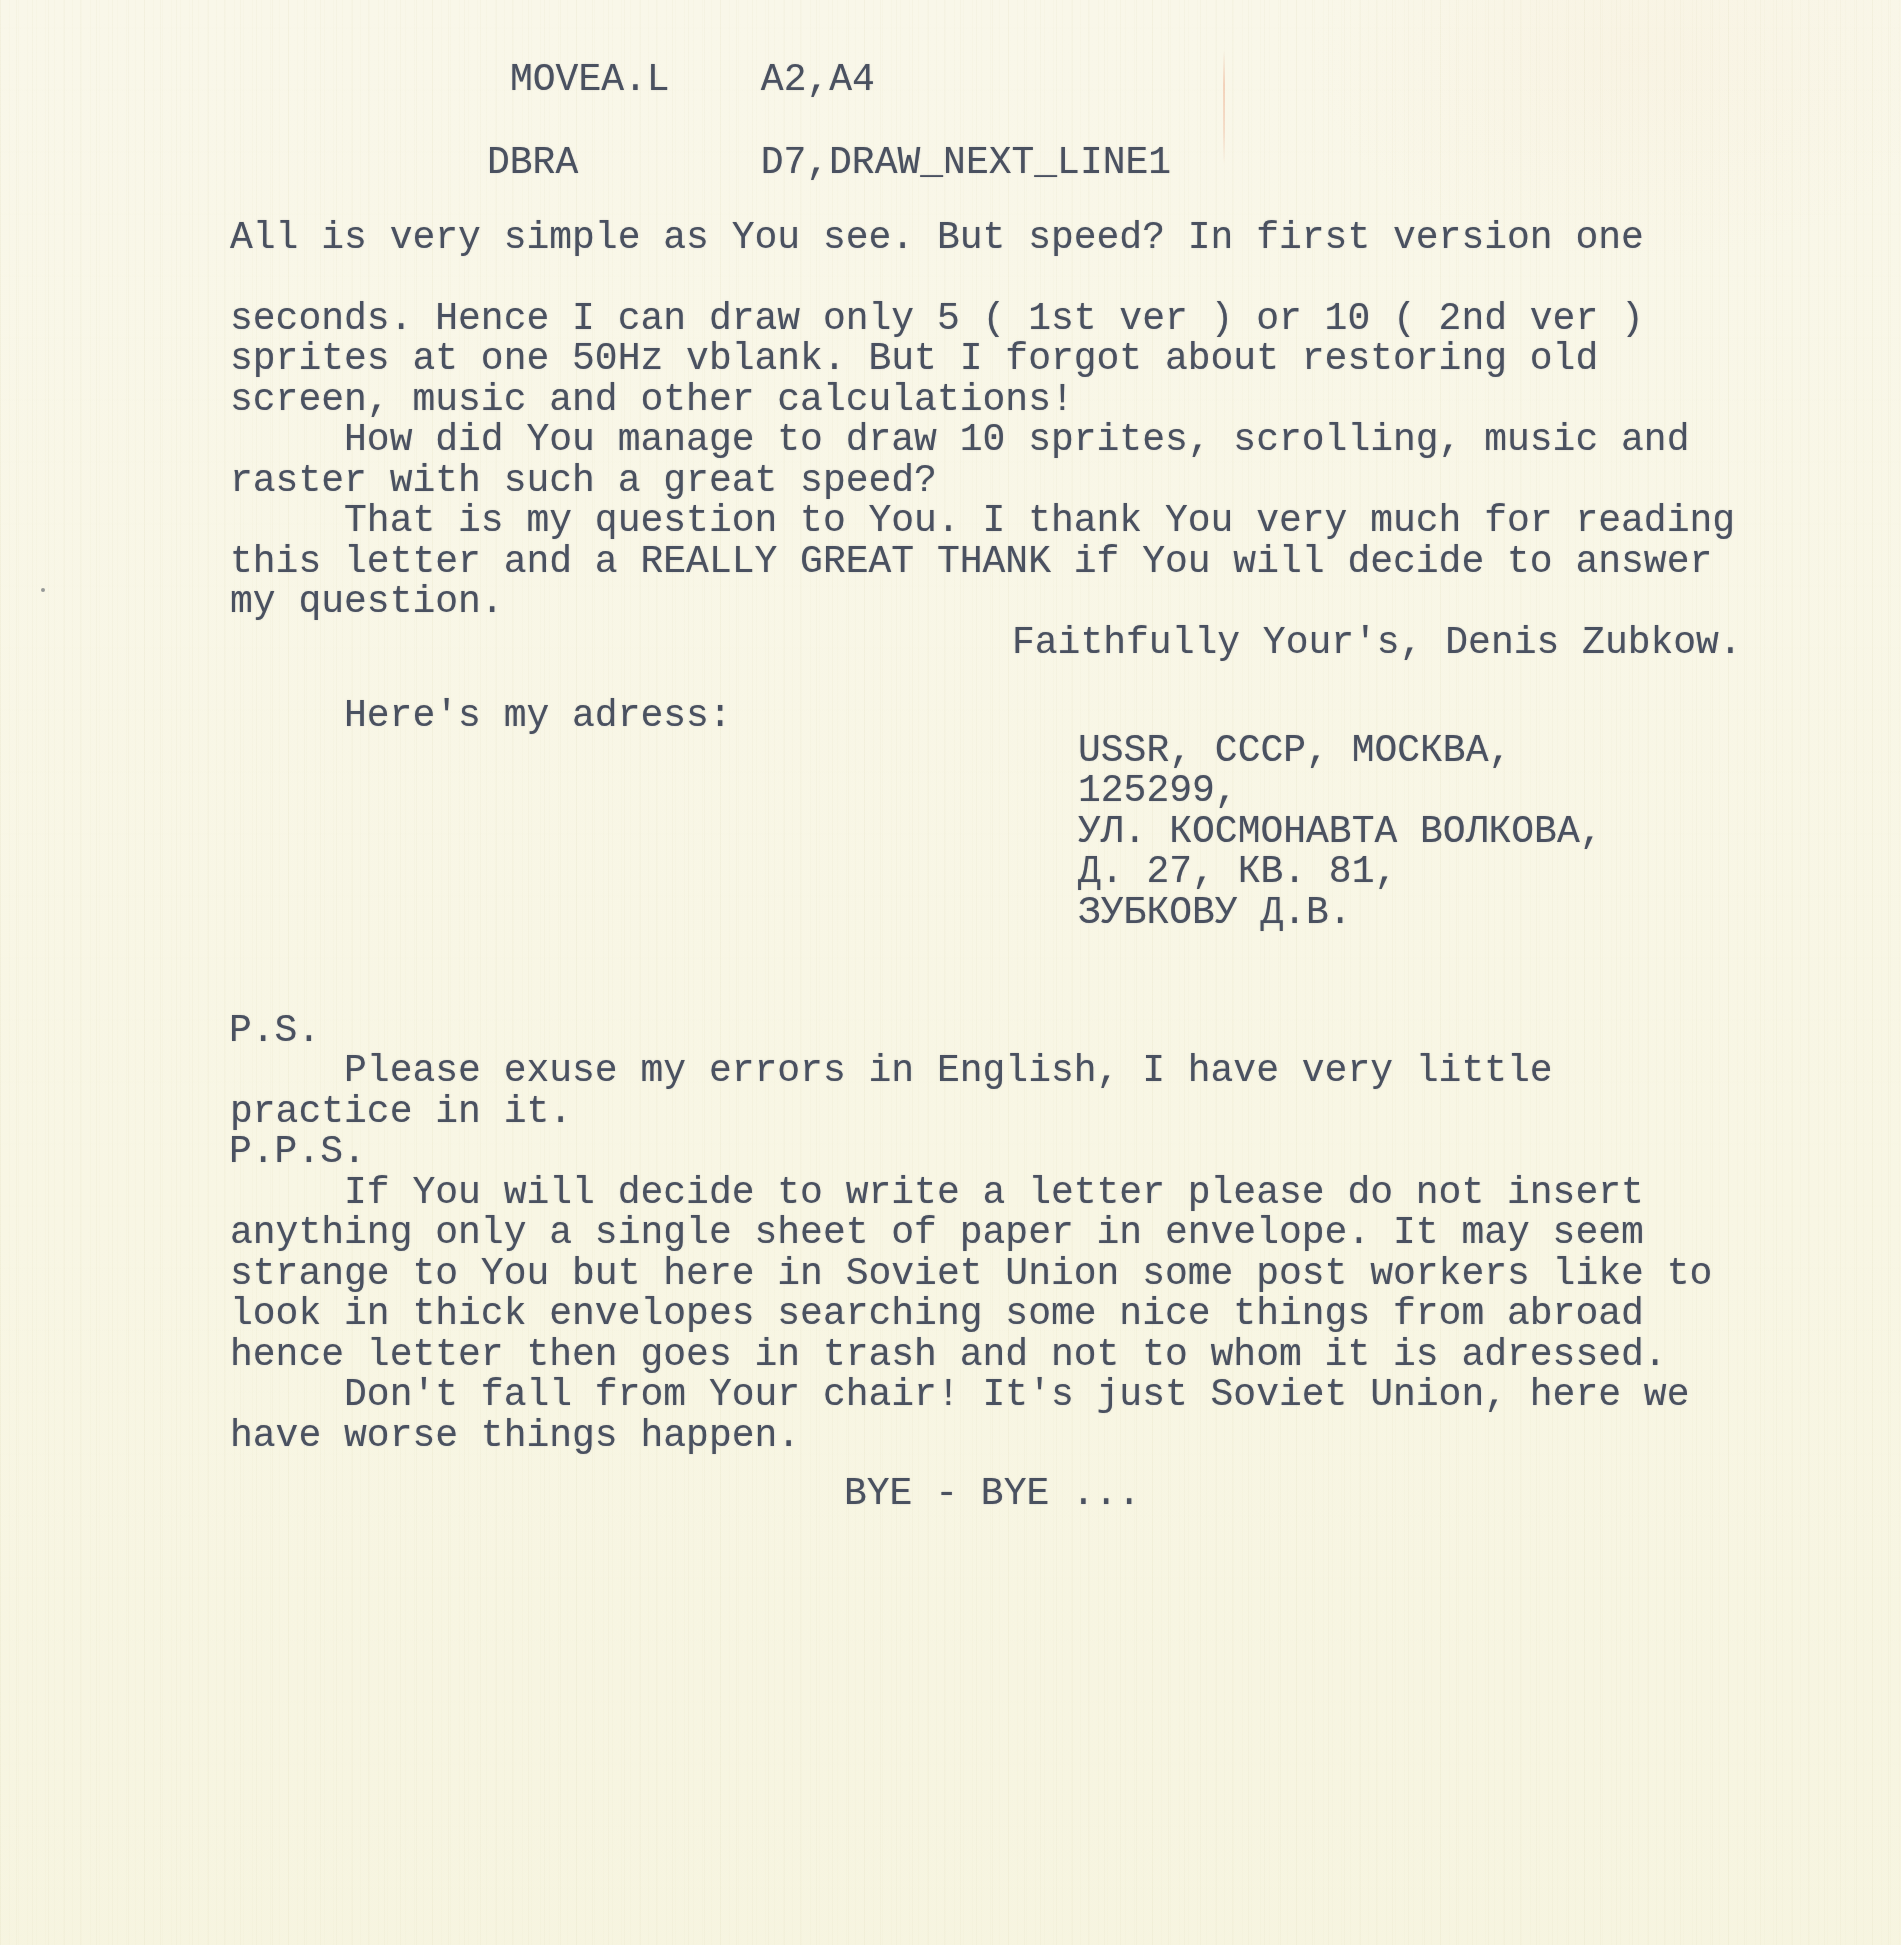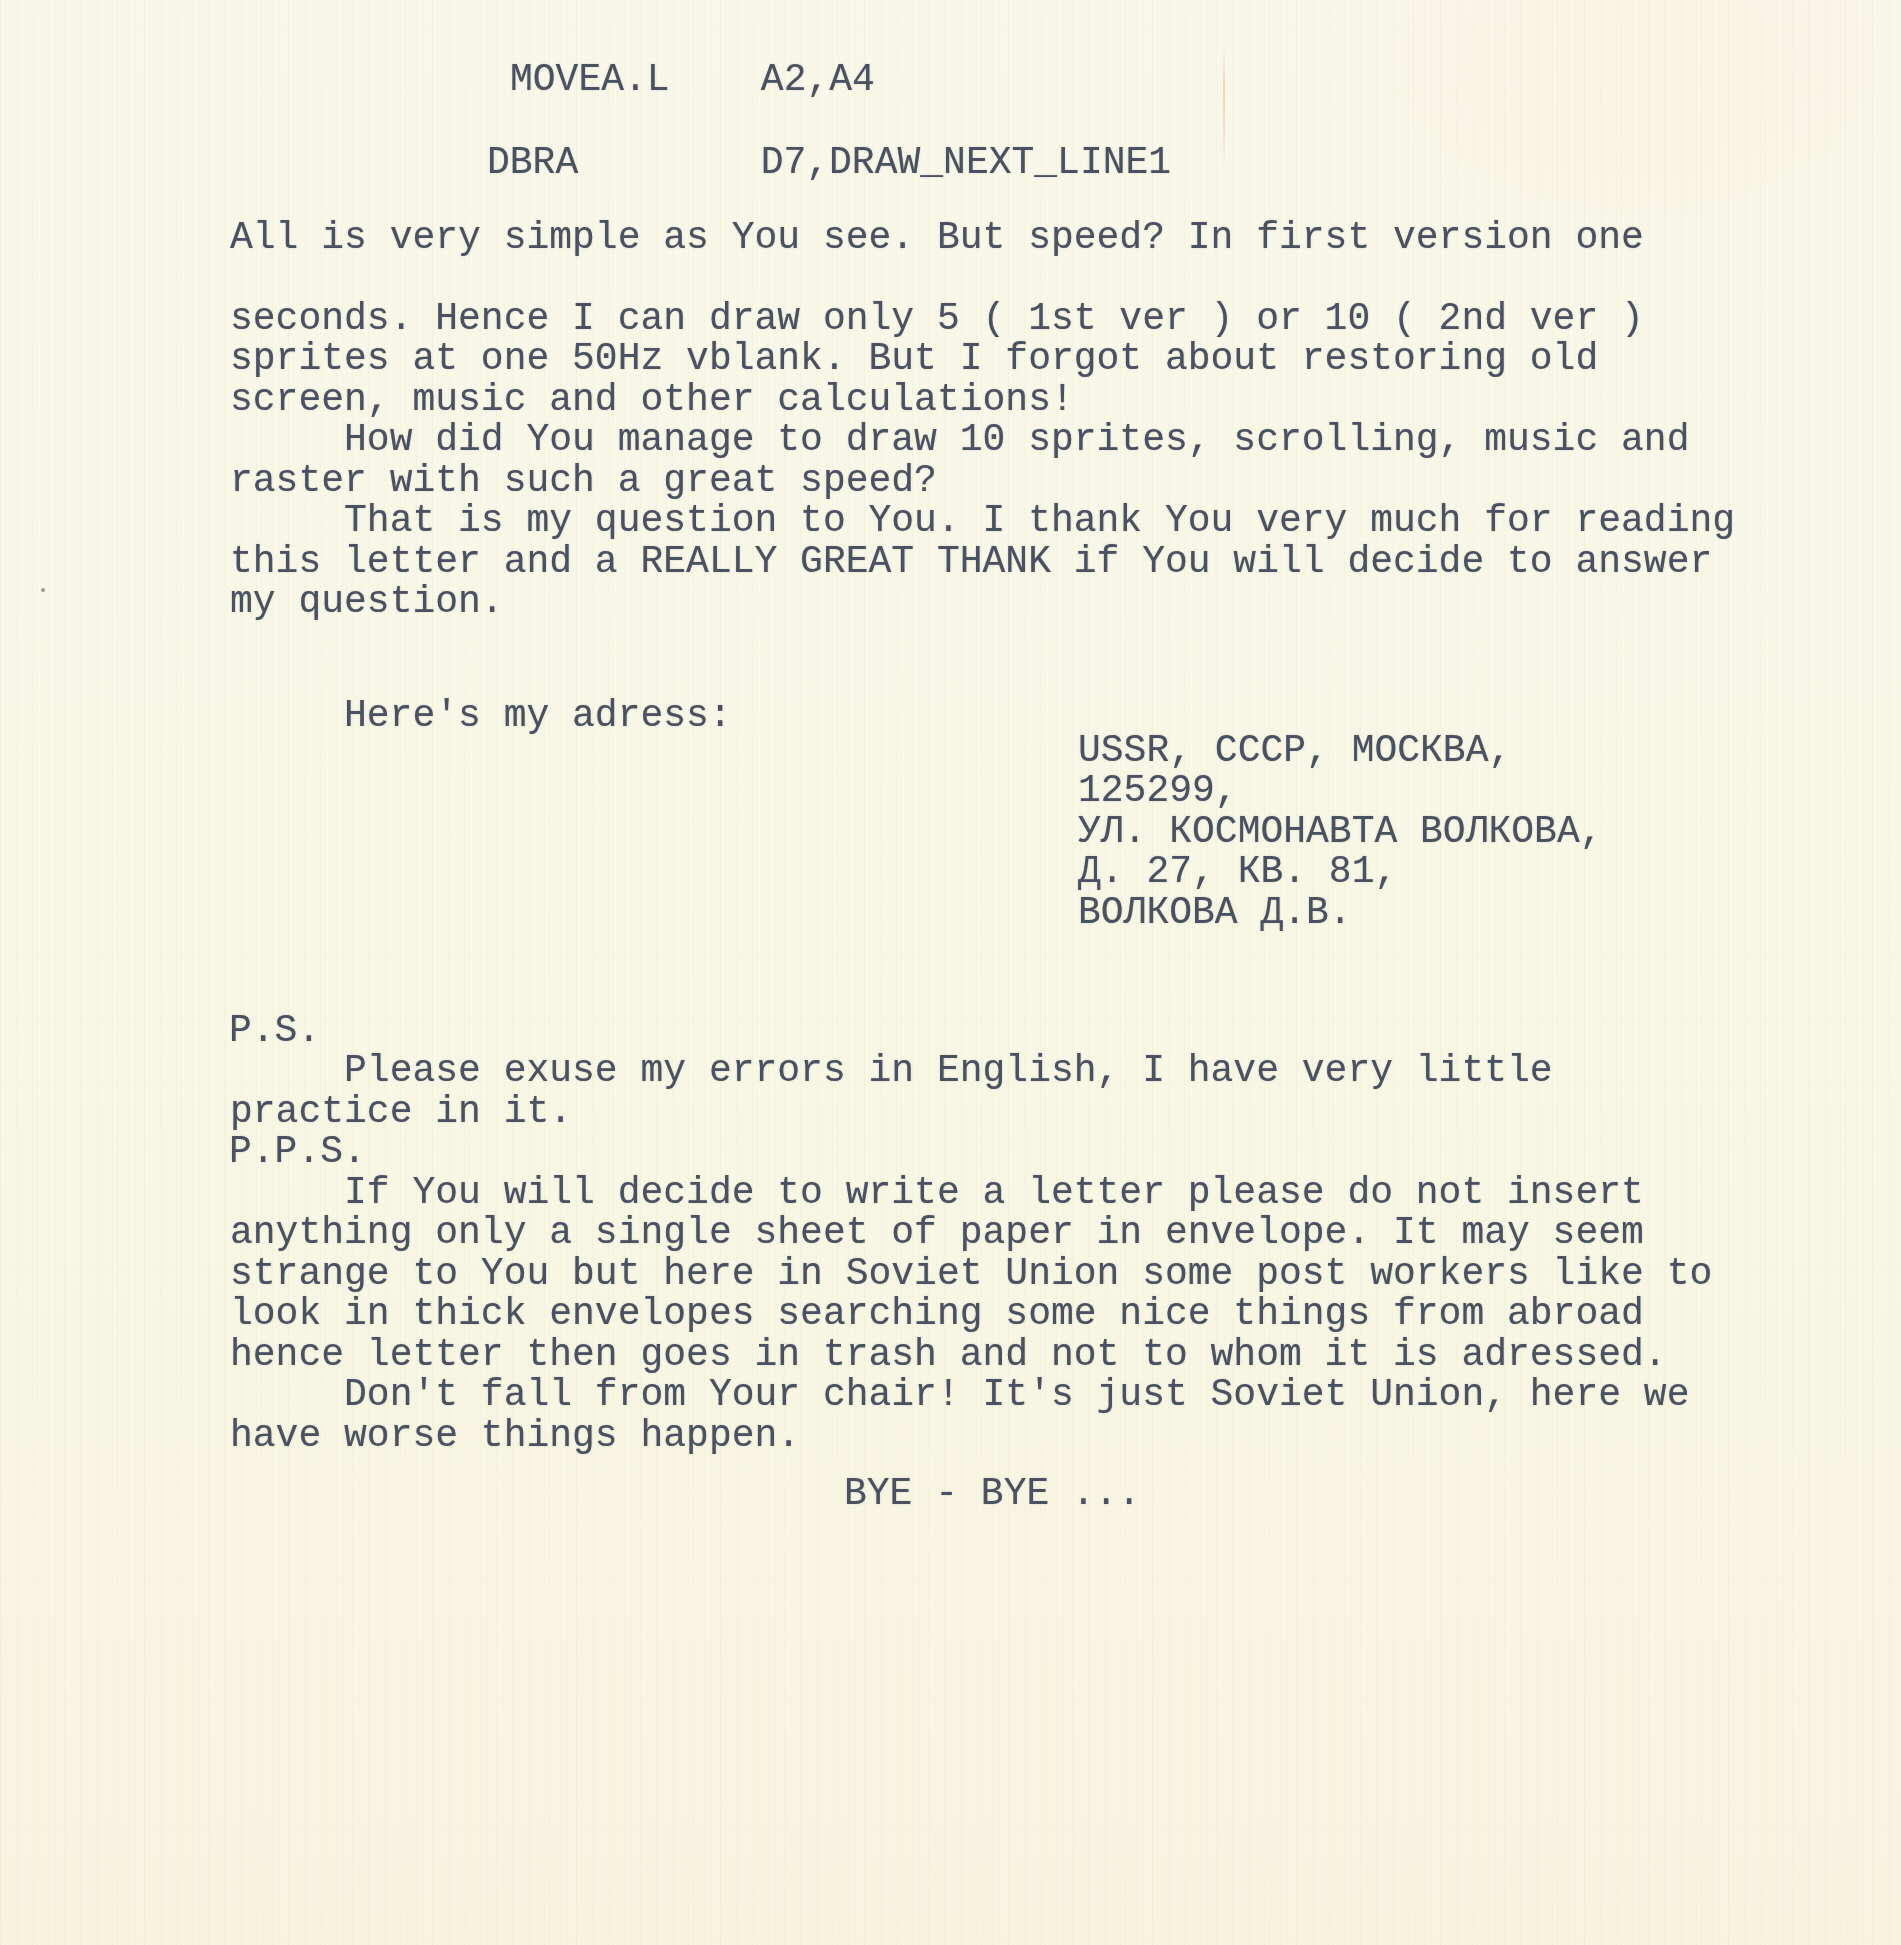--- a/index.html
+++ b/index.html
@@ -70,27 +70,28 @@
   <div class="typed" style="left:230px; top:218px">All is very simple as You see. But speed? In first version one</div>
   <div class="typed" style="left:230px; top:299px">seconds. Hence I can draw only 5 ( 1st ver ) or 10 ( 2nd ver )</div>
   <div class="typed" style="left:230px; top:339px">sprites at one 50Hz vblank. But I forgot about restoring old</div>
   <div class="typed" style="left:230px; top:380px">screen, music and other calculations!</div>
   <div class="typed" style="left:230px; top:420px">     How did You manage to draw 10 sprites, scrolling, music and</div>
   <div class="typed" style="left:230px; top:461px">raster with such a great speed?</div>
   <div class="typed" style="left:230px; top:501px">     That is my question to You. I thank You very much for reading</div>
   <div class="typed" style="left:230px; top:542px">this letter and a REALLY GREAT THANK if You will decide to answer</div>
   <div class="typed" style="left:230px; top:582px">my question.</div>
 
+  <div class="typed" style="left:1012px; top:623px">Faithfully Your's, Denis Zubkow.</div>
 
   <div class="typed" style="left:344px;  top:696px">Here's my adress:</div>
   <div class="typed" style="left:1078px; top:731px">USSR, СССР, МОСКВА,</div>
   <div class="typed" style="left:1078px; top:771px">125299,</div>
   <div class="typed" style="left:1078px; top:812px">УЛ. КОСМОНАВТА ВОЛКОВА,</div>
   <div class="typed" style="left:1078px; top:852px">Д. 27, КВ. 81,</div>
-  <div class="typed" style="left:1078px; top:893px">ВОЛКОВА Д.В.</div>
+  <div class="typed" style="left:1078px; top:893px">ЗУБКОВУ Д.В.</div>
 
   <div class="typed" style="left:229px; top:1011px">P.S.</div>
   <div class="typed" style="left:230px; top:1051px">     Please exuse my errors in English, I have very little</div>
   <div class="typed" style="left:230px; top:1092px">practice in it.</div>
   <div class="typed" style="left:229px; top:1132px">P.P.S.</div>
 
   <div class="typed" style="left:230px; top:1173px">     If You will decide to write a letter please do not insert</div>
   <div class="typed" style="left:230px; top:1213px">anything only a single sheet of paper in envelope. It may seem</div>
   <div class="typed" style="left:230px; top:1254px">strange to You but here in Soviet Union some post workers like to</div>
   <div class="typed" style="left:230px; top:1294px">look in thick envelopes searching some nice things from abroad</div>

